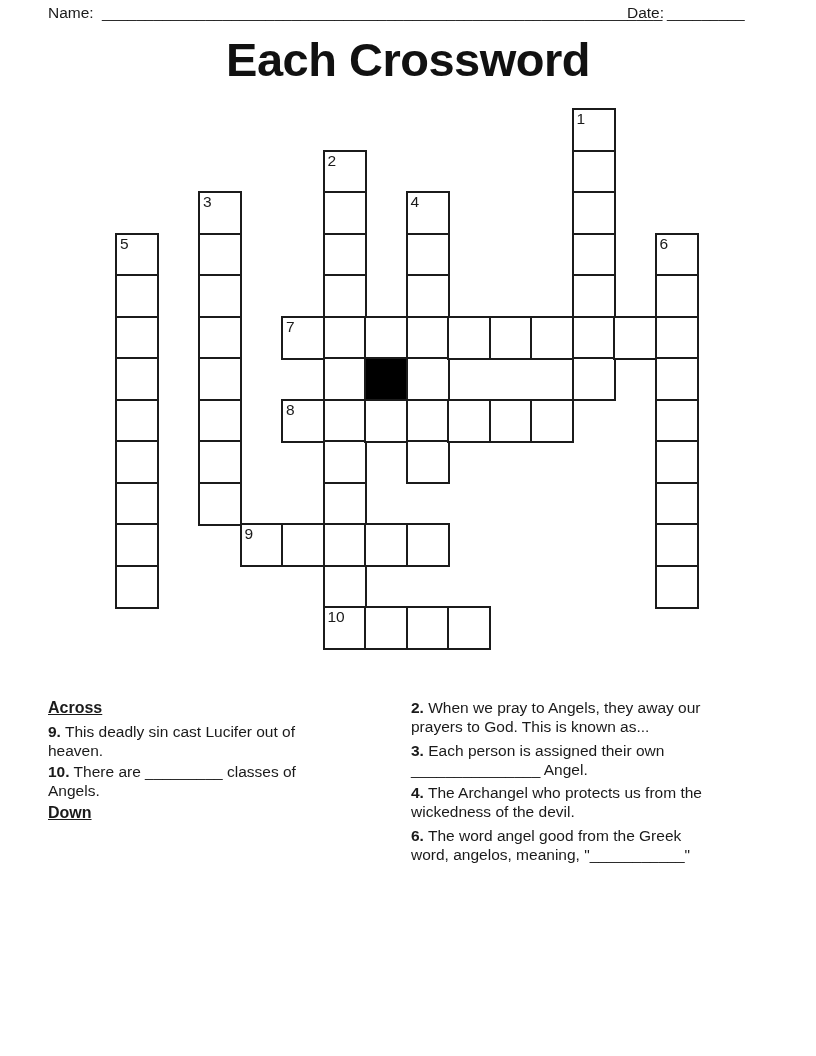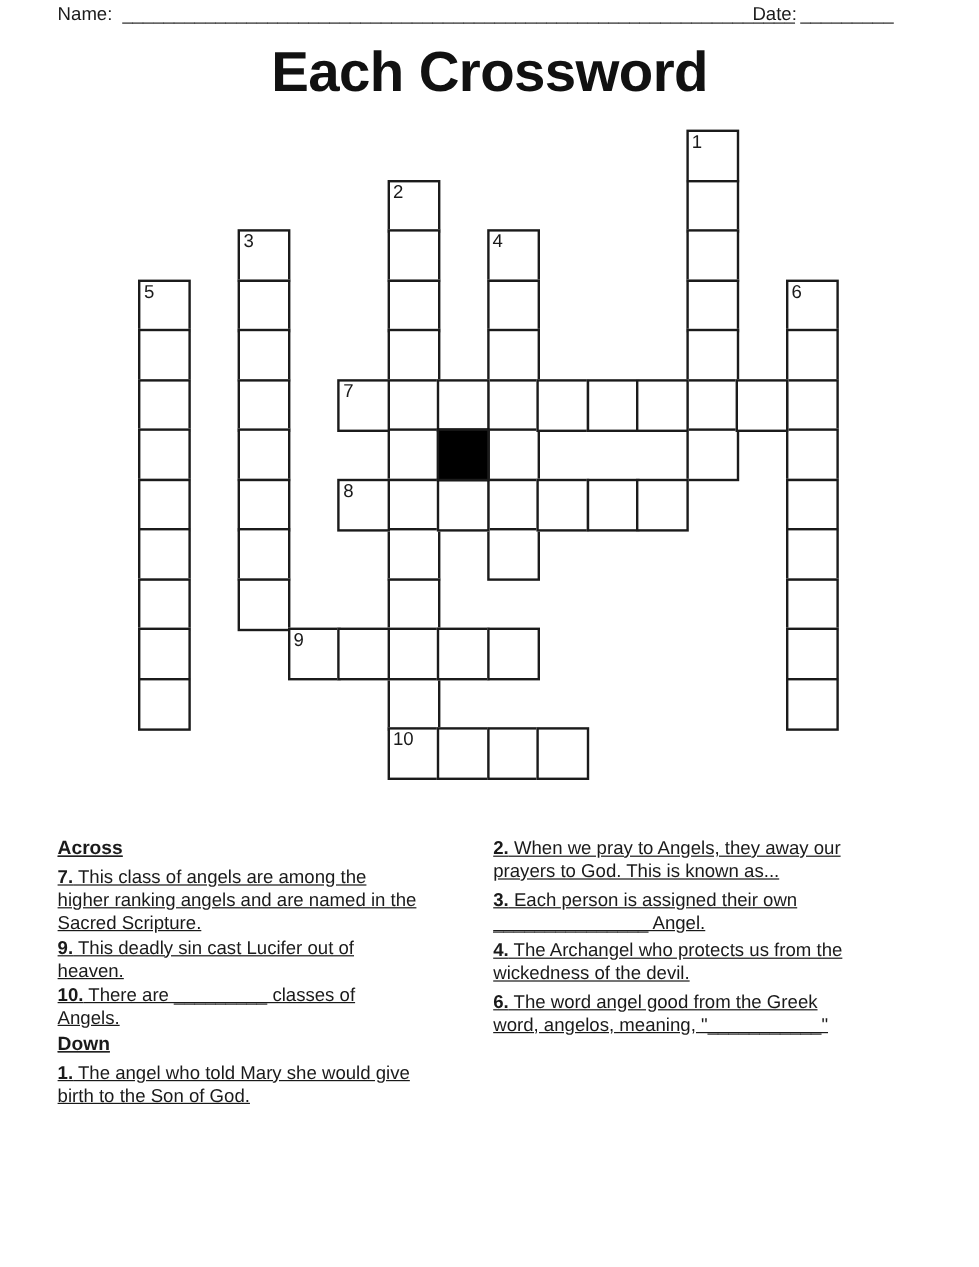--- a/index.html
+++ b/index.html
@@ -75,21 +75,20 @@
     font-size: 15.5px;
     line-height: 1.05;
     color: #1a1a1a;
     font-weight: 400;
   }
 
   
   .clue-col {
     position: absolute;
     top: 698px;
-    text-decoration: underline;
   }
   #clues-left  { left: 48px;  width: 302px; }
   #clues-right { left: 411px; width: 304px; }
   .clue-heading {
     font-size: 16px;
     font-weight: 700;
     text-decoration: underline;
     line-height: 19px;
     margin: 0 0 5px 0;
   }
@@ -202,24 +201,22 @@
     <div class="cell" style="left: 364px; top: 523px;"></div>
     <div class="cell" style="left: 405.5px; top: 523px;"></div>
     <div class="cell" style="left: 364px; top: 606px;"></div>
     <div class="cell" style="left: 405.5px; top: 606px;"></div>
     <div class="cell" style="left: 447px; top: 606px;"></div>
     <div class="cell black" style="left: 364px; top: 357px;"></div>
   </div>
 
 <div class="clue-col" id="clues-left">
     <div class="clue-heading">Across</div>
-    <p class="clue"><b>7.</b><span> This class of angels are among the higher ranking angels and are named in the Sacred Scripture.</span></p>
     <p class="clue"><b>9.</b><span> This deadly sin cast Lucifer out of heaven.</span></p>
     <p class="clue"><b>10.</b><span> There are _________ classes of Angels.</span></p>
     <div class="clue-heading down-h">Down</div>
-    <p class="clue"><b>1.</b><span> The angel who told Mary she would give birth to the Son of God.</span></p>
   </div>
 <div class="clue-col" id="clues-right">
     <p class="clue"><b>2.</b><span> When we pray to Angels, they away our prayers to God. This is known as...</span></p>
     <p class="clue"><b>3.</b><span> Each person is assigned their own _______________ Angel.</span></p>
     <p class="clue"><b>4.</b><span> The Archangel who protects us from the wickedness of the devil.</span></p>
     <p class="clue"><b>6.</b><span> The word angel good from the Greek word, angelos, meaning, "___________"</span></p>
   </div>
 
 </body></html>

